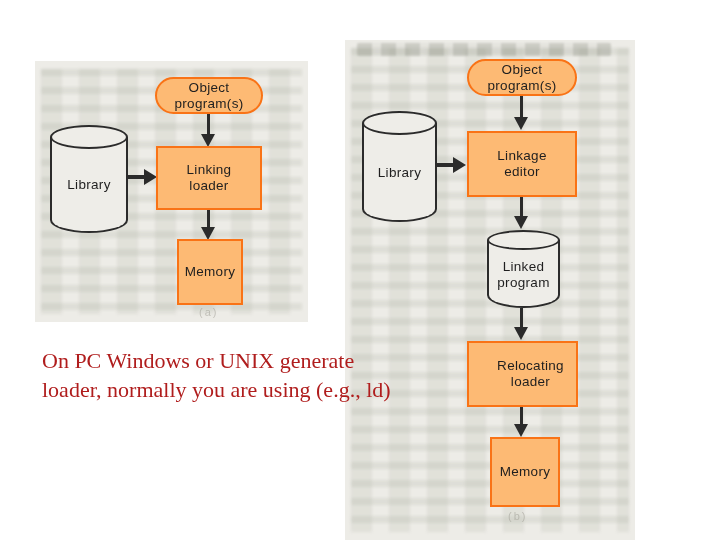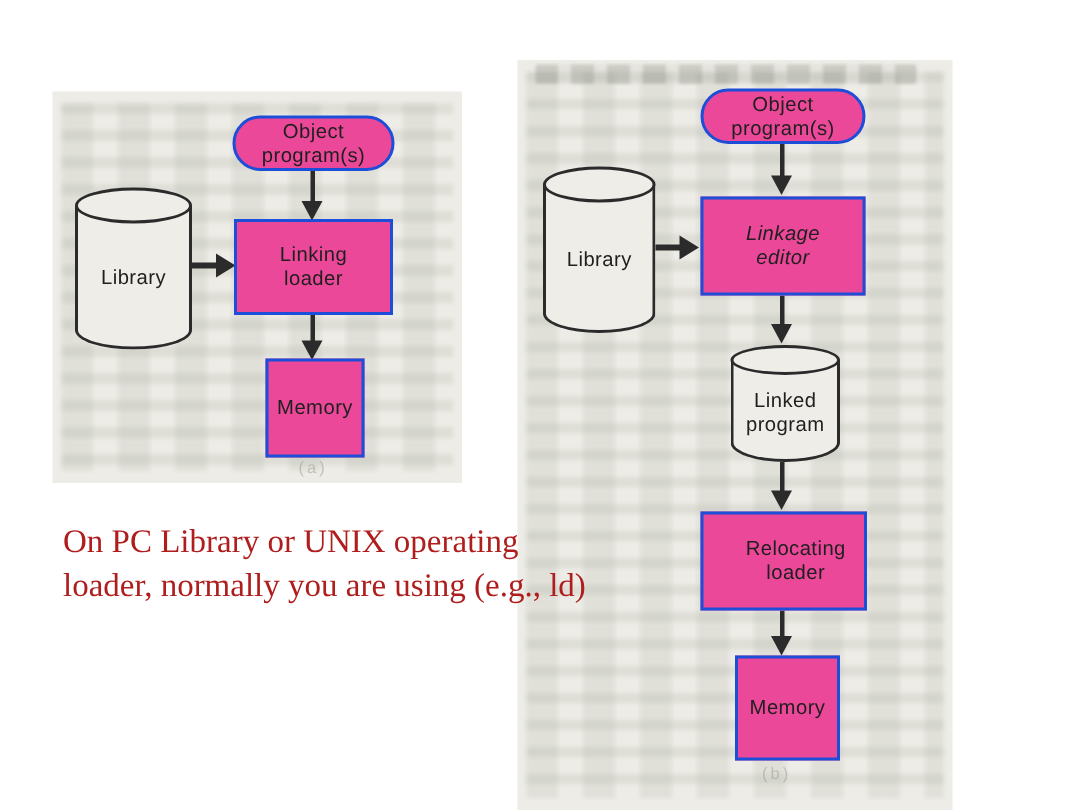--- a/index.html
+++ b/index.html
@@ -20,21 +20,21 @@
       repeating-linear-gradient(90deg, rgba(124,132,110,.11) 0 21px, rgba(0,0,0,0) 21px 38px);
     filter:blur(1.4px);
   }
   .smudge{
     position:absolute;left:12px;right:24px;top:3px;height:13px;
     background:repeating-linear-gradient(90deg, rgba(108,112,98,.26) 0 15px, rgba(108,112,98,.06) 15px 24px);
     filter:blur(1px);border-radius:2px;
   }
   
   .node{
-    position:absolute;border:2px solid #1d4ed8;background:#ec4899;
+    position:absolute;border:2px solid #f97316;background:#fdba74;
     display:flex;align-items:center;justify-content:center;text-align:center;
     box-sizing:border-box;z-index:3;
   }
   .bubble{border-radius:19px;}
   .lbl{
     font-size:13.5px;line-height:16px;color:#1f1f1f;letter-spacing:.3px;
   }
   
   .cyl{position:absolute;z-index:3;}
   .cyl-top{
@@ -117,21 +117,21 @@
 <div class="cyl" style="left:362px;top:111px;width:75px;height:111px;">
   <div class="cyl-top" style="height:24px;"></div>
   <div class="cyl-body" style="top:12px;"></div>
   <div class="cyl-label lbl" style="top:24px;bottom:12px;">Library</div>
 </div>
 
 <div class="hline" style="left:437px;top:163px;width:18px;"></div>
 <div class="ah-r" style="left:453px;top:157px;"></div>
 
 <div class="node" style="left:467px;top:131px;width:110px;height:66px;">
-  <div class="lbl" style="width:70px;font-style:italic;">Linkage editor</div>
+  <div class="lbl" style="width:70px;">Linkage editor</div>
 </div>
 
 <div class="vline" style="left:520px;top:197px;height:20px;"></div>
 <div class="ah-d" style="left:514px;top:216px;"></div>
 
 <div class="cyl" style="left:487px;top:230px;width:73px;height:78px;">
   <div class="cyl-top" style="height:20px;"></div>
   <div class="cyl-body" style="top:10px;"></div>
   <div class="cyl-label lbl" style="top:20px;bottom:8px;width:60px;margin:14px auto;">Linked program</div>
 </div>
@@ -146,15 +146,15 @@
 <div class="vline" style="left:520px;top:407px;height:18px;"></div>
 <div class="ah-d" style="left:514px;top:424px;"></div>
 
 <div class="node" style="left:490px;top:437px;width:70px;height:70px;">
   <div class="lbl">Memory</div>
 </div>
 
 <div class="figcap" style="left:508px;top:510px;">(b)</div>
 
 <div class="note">
-  <span>On PC Library or UNIX operating</span>
+  <span>On PC Windows or UNIX generate</span>
   <span>loader, normally you are using (e.g., ld)</span>
 </div>
 
 </body></html>

